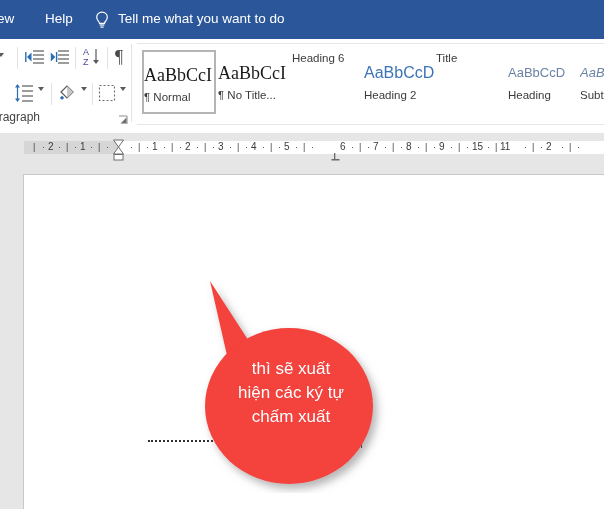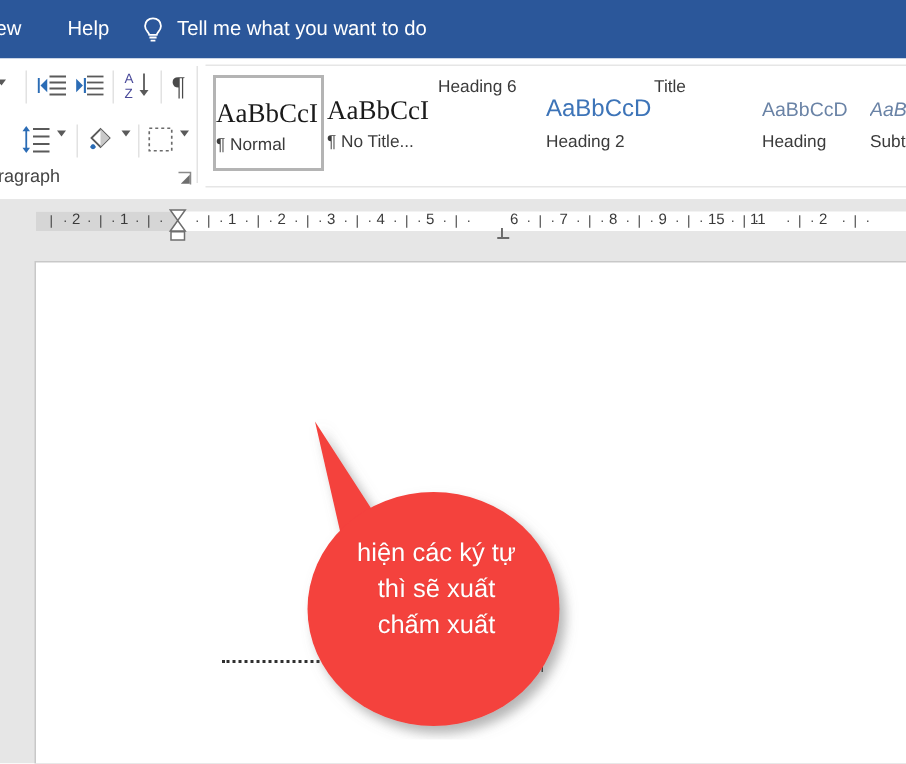--- a/index.html
+++ b/index.html
@@ -400,17 +400,17 @@
       <filter id="shadow" x="-25%" y="-25%" width="160%" height="160%">
         <feDropShadow dx="4" dy="5" stdDeviation="4" flood-color="#777" flood-opacity="0.55"></feDropShadow>
       </filter>
     </defs>
     <g filter="url(#shadow)">
       <path d="M19 8 L63 76 L40 100 Z" fill="#f4423d"></path>
       <ellipse cx="98" cy="133" rx="84" ry="78" fill="#f4423d"></ellipse>
     </g>
   </svg>
   <div id="callout-text">
+    <div>thì sẽ xuất</div>
     <div>hiện các ký tự</div>
-    <div>thì sẽ xuất</div>
     <div>chấm xuất</div>
   </div>
 </div>
 
 </body></html>

